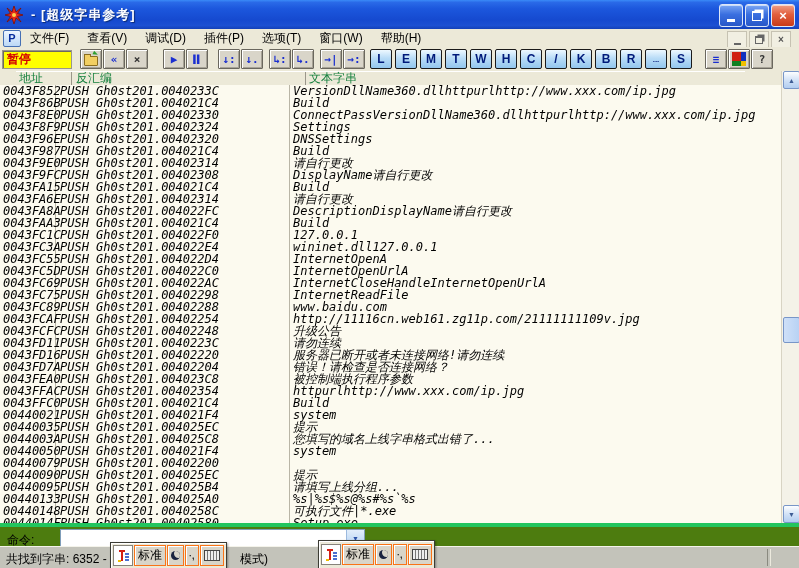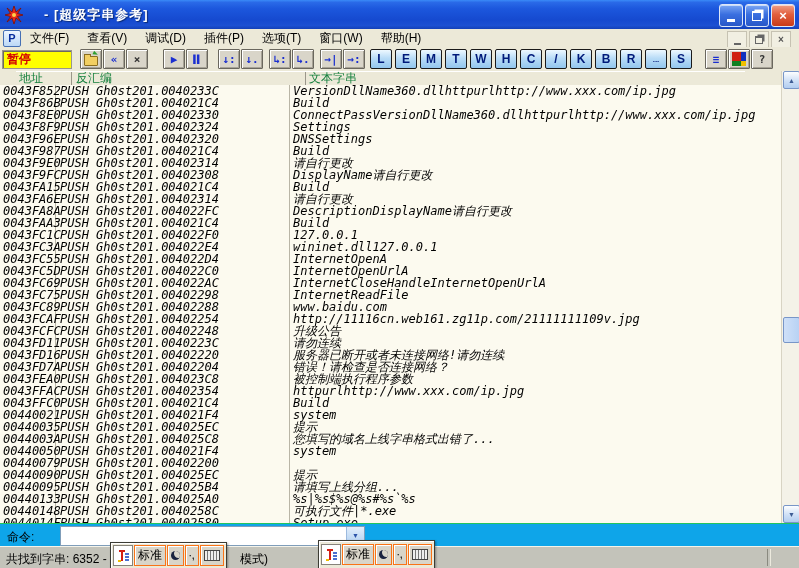--- a/index.html
+++ b/index.html
@@ -5,21 +5,21 @@
   html,body{margin:0;padding:0;}
   body{width:799px;height:568px;position:relative;overflow:hidden;
        font-family:"Liberation Sans","DejaVu Sans",sans-serif;background:#ece9d8;}
   .abs{position:absolute;}
 
   
   #titlebar{left:0;top:0;width:799px;height:29px;
     background:linear-gradient(180deg,#3a8bf8 0%,#2a6ae8 8%,#1c57dd 30%,#1549cf 70%,#1c50d2 88%,#1340b8 100%);
     display:flex;align-items:center;}
   #title-icon{width:18px;height:18px;margin-left:5px;}
-  #title-text{color:#fff;font-weight:bold;font-size:13px;margin-left:21px;
+  #title-text{color:#fff;font-weight:bold;font-size:13px;margin-left:8px;
     text-shadow:1px 1px 1px #0b2a74;letter-spacing:1px;}
   #win-btns{position:absolute;right:4px;top:4px;display:flex;gap:2px;}
   .wbtn{width:22px;height:21px;border-radius:3px;border:1px solid #dce6f8;
     display:flex;align-items:center;justify-content:center;color:#fff;
     font-size:11px;font-weight:bold;
     background:linear-gradient(180deg,#7da8f4 0%,#3a6fe0 45%,#2857c8 100%);
     box-shadow:inset 0 1px 0 rgba(255,255,255,.6);}
   .wbtn.close{background:linear-gradient(180deg,#f0a088 0%,#e25f3d 45%,#c83a18 100%);}
   .glyph-min{display:block;width:8px;height:3px;background:#fff;margin-top:9px;}
   .glyph-restore{display:block;width:8px;height:7px;border:1px solid #fff;border-top:2px solid #fff;
@@ -83,21 +83,21 @@
     border-left:1px solid #d8d4c4;}
   .sbtn{position:absolute;left:1px;width:15px;height:16px;border:1px solid #7896c8;border-radius:2px;
     background:linear-gradient(180deg,#fdfeff 0%,#cfe0f6 55%,#b2cdf0 100%);
     display:flex;align-items:center;justify-content:center;color:#3d5c94;font-size:7px;}
   #sb-up{top:0;}
   #sb-down{bottom:0;}
   #sb-thumb{position:absolute;left:1px;top:246px;width:15px;height:24px;border:1px solid #7896c8;border-radius:2px;
     background:linear-gradient(90deg,#cfe0f8,#b8d2f4);}
 
   
-  #cmdbar{left:0;top:523px;width:799px;height:23px;background:#0ea5e9;border-top:1px solid #22c55e;}
+  #cmdbar{left:0;top:523px;width:799px;height:23px;background:#4d7c0f;border-top:4px solid #22c55e;}
   #cmd-label{position:absolute;left:7px;top:5px;font-size:12px;color:#000;}
   #cmd-combo{position:absolute;left:60px;top:2px;width:303px;height:18px;background:#fff;
     border:1px solid #7f9db9;}
   #cmd-input{position:absolute;left:1px;top:1px;width:282px;height:14px;border:none;outline:none;
     font-size:11px;font-family:"DejaVu Sans Mono",monospace;background:#fff;}
   #cmd-drop{position:absolute;right:0;top:0;width:17px;height:16px;
     background:linear-gradient(180deg,#e2eefb,#b4d2f2);border-left:1px solid #9cbade;
     display:flex;align-items:center;justify-content:center;color:#2a52a8;font-size:7px;}
 
   

